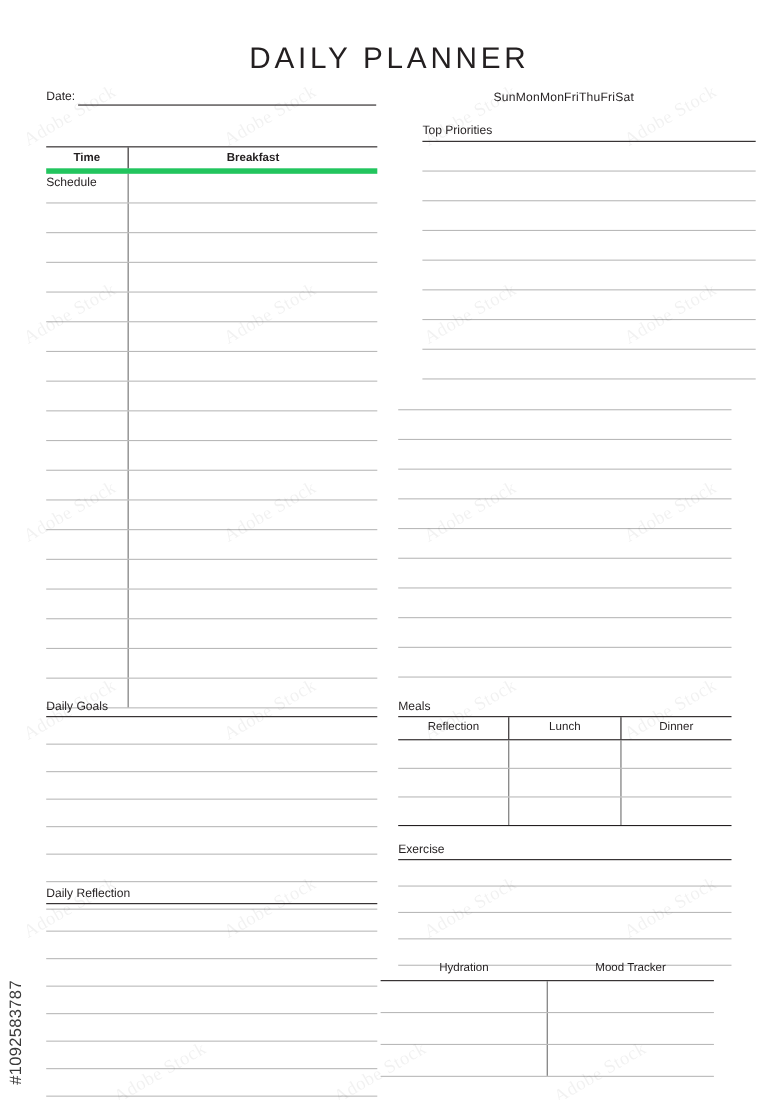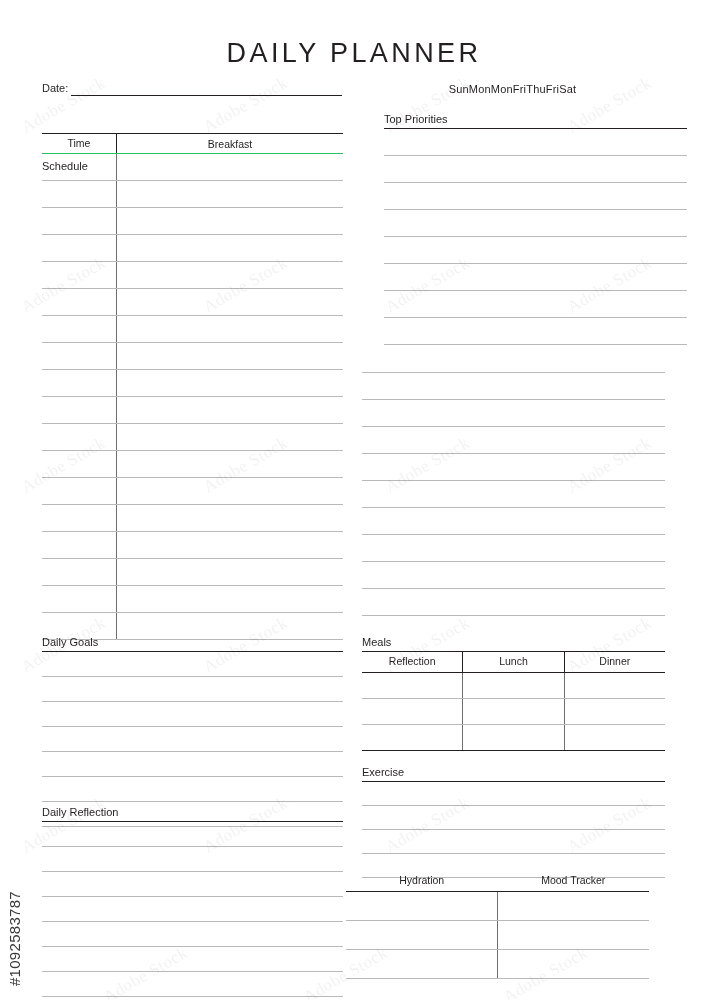--- a/index.html
+++ b/index.html
@@ -113,23 +113,24 @@
   
   #schedule-table {
     position: absolute;
     left: 42px;
     top: 133px;
     width: 301px;
     border-top: 1px solid #231f20;
   }
   #schedule-head {
     display: flex;
-    border-bottom: 1px solid #22c55e;
+    border-bottom: 5px solid #22c55e;
     height: 19px;
-    align-items: center;
+    align-items: flex-start;
+    font-weight: bold;
   }
   #schedule-head .th-time {
     width: 75px;
     text-align: center;
     font-size: 10.5px;
     border-right: 1px solid #231f20;
     line-height: 18px;
     height: 19px;
     box-sizing: border-box;
   }

